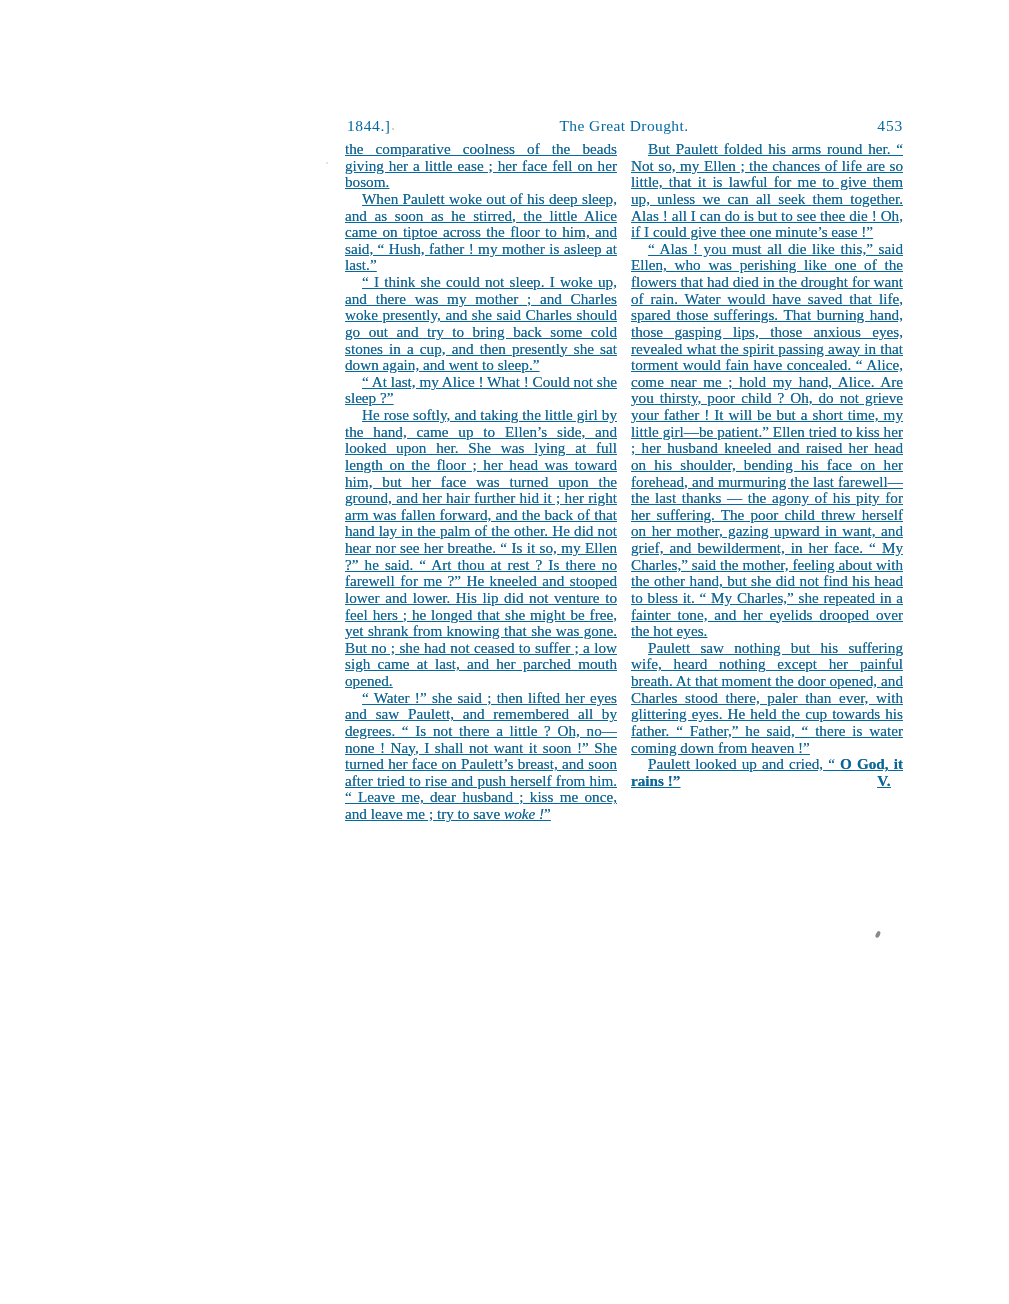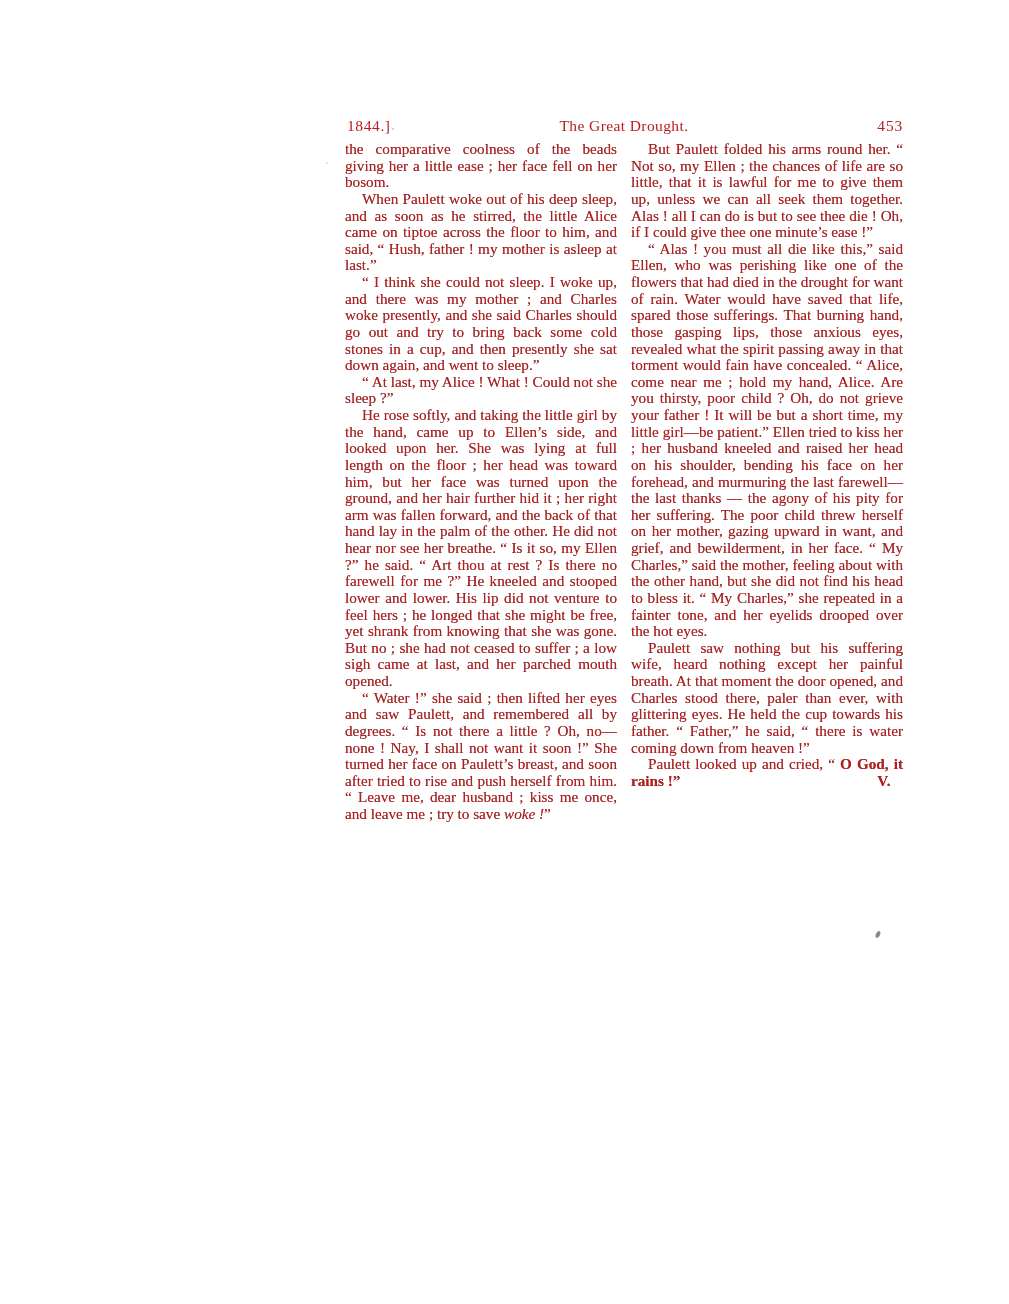--- a/index.html
+++ b/index.html
@@ -6,21 +6,21 @@
     margin: 0;
     padding: 0;
     background: #ffffff;
   }
   .page {
     position: relative;
     width: 1009px;
     height: 964px;
     background: #ffffff;
     overflow: hidden;
-    color: #b91c1c;
+    color: #0369a1;
     font-family: "Liberation Serif", serif;
   }
   .sheet {
     position: absolute;
     left: 345px;
     top: 117px;
     width: 558px;
   }
   .page-header {
     position: relative;
@@ -52,20 +52,21 @@
     display: flex;
     gap: 14px;
     margin-top: 3px;
   }
   .col {
     width: 272px;
     font-size: 15.2px;
     line-height: 16.62px;
     text-align: justify;
     text-shadow: 0 0 0.5px rgba(25,25,25,0.55);
+    text-decoration: underline;
   }
   p.para {
     margin: 0;
     padding: 0;
     text-indent: 17px;
   }
   p.para.noindent {
     text-indent: 0;
   }
   .sig-line {

